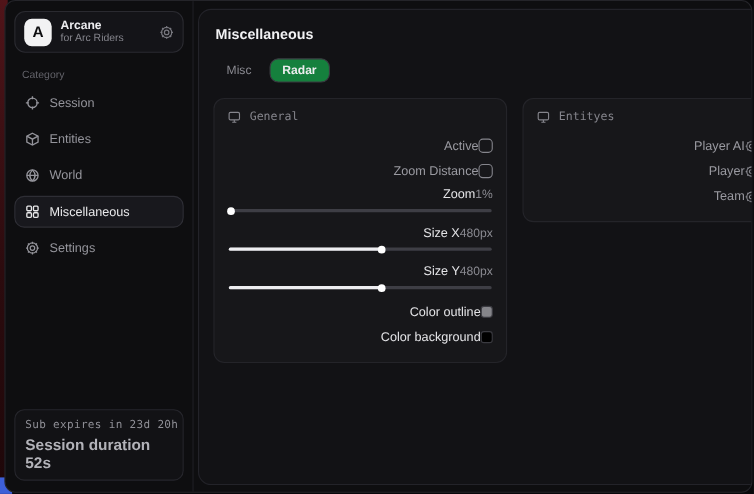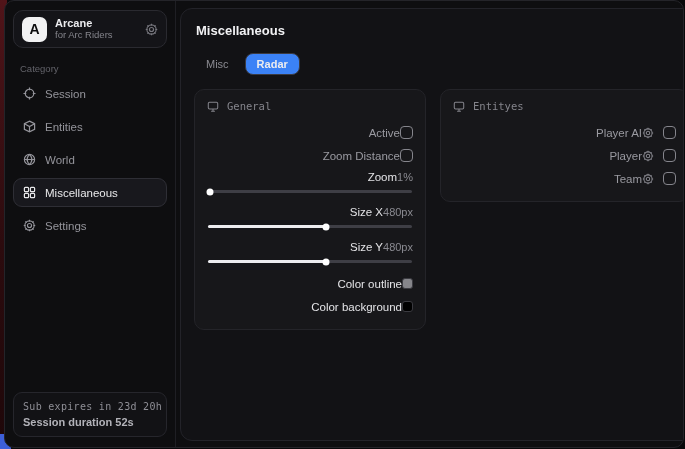--- a/index.html
+++ b/index.html
@@ -30,34 +30,34 @@
 
   .nav-item { display:flex; align-items:center; gap:9px; padding:7px 9px; margin:2px 0;
     border-radius:9px; border:1px solid transparent; color:#94949b; font-size:11.5px; cursor:default; }
   .nav-item.active { background:#18181d; border-color:#2e2e35; color:#e8e8ea; }
   .nav-icon { display:flex; flex:none; }
 
   .spacer { flex:1; }
 
   .sub-card { border:1px solid #26262c; border-radius:9px; background:#121215; padding:8px 9px; }
   .sub-line1 { font-family:"DejaVu Sans Mono", monospace; font-size:10px; color:#8f8f96; letter-spacing:0.3px; white-space:nowrap;text-align:right; }
-  .sub-line2 { font-size:11px; font-weight:bold; color:#b3b3b9; margin-top:4px; }
+  .sub-line2 { font-size:14px; font-weight:bold; color:#b3b3b9; margin-top:4px; }
 
   
   .content { flex:1; padding:7px 6px 6px 4px; }
   .panel { height:100%; border:1px solid #232329; border-radius:12px; background:#121215; padding:13px 12px; }
   .page-title { font-size:13px; font-weight:bold; color:#f2f2f4; margin:1px 0 15px 3px; }
 
   .tabs { display:flex; gap:4px; margin-bottom:14px; margin-left:1px; }
   .tab { font-size:11px; color:#8a8a91; padding:4px 11px; border-radius:8px; border:1px solid transparent; cursor:default; }
-  .tab.active { background:#3b82f6; border-color:#3a3a41; color:#ededef; font-weight:bold; }
+  .tab.active { background:#15803d; border-color:#3a3a41; color:#ededef; font-weight:bold; }
 
   .cards { display:flex; gap:14px; align-items:flex-start; margin-left:1px; }
   .card { background:#17171a; border:1px solid #242429; border-radius:10px; padding:10px 12px 11px 12px; }
-  .card.general { width:232px; }
+  .card.general { width:267px; }
   .card.entities { width:249px; }
   .card-header { display:flex; align-items:center; gap:8px; color:#85858c;
     font-family:"DejaVu Sans Mono", monospace; font-size:10.5px; margin-bottom:9px; }
 
   .row { display:flex; align-items:center; justify-content:flex-end; min-height:23px; }
   .row-label { font-size:11.5px; }
   .dim { color:#9a9aa1; }
   .bright { color:#e4e4e7; font-weight:500; }
   .row-value { font-size:11px; color:#8a8a91; }
 

